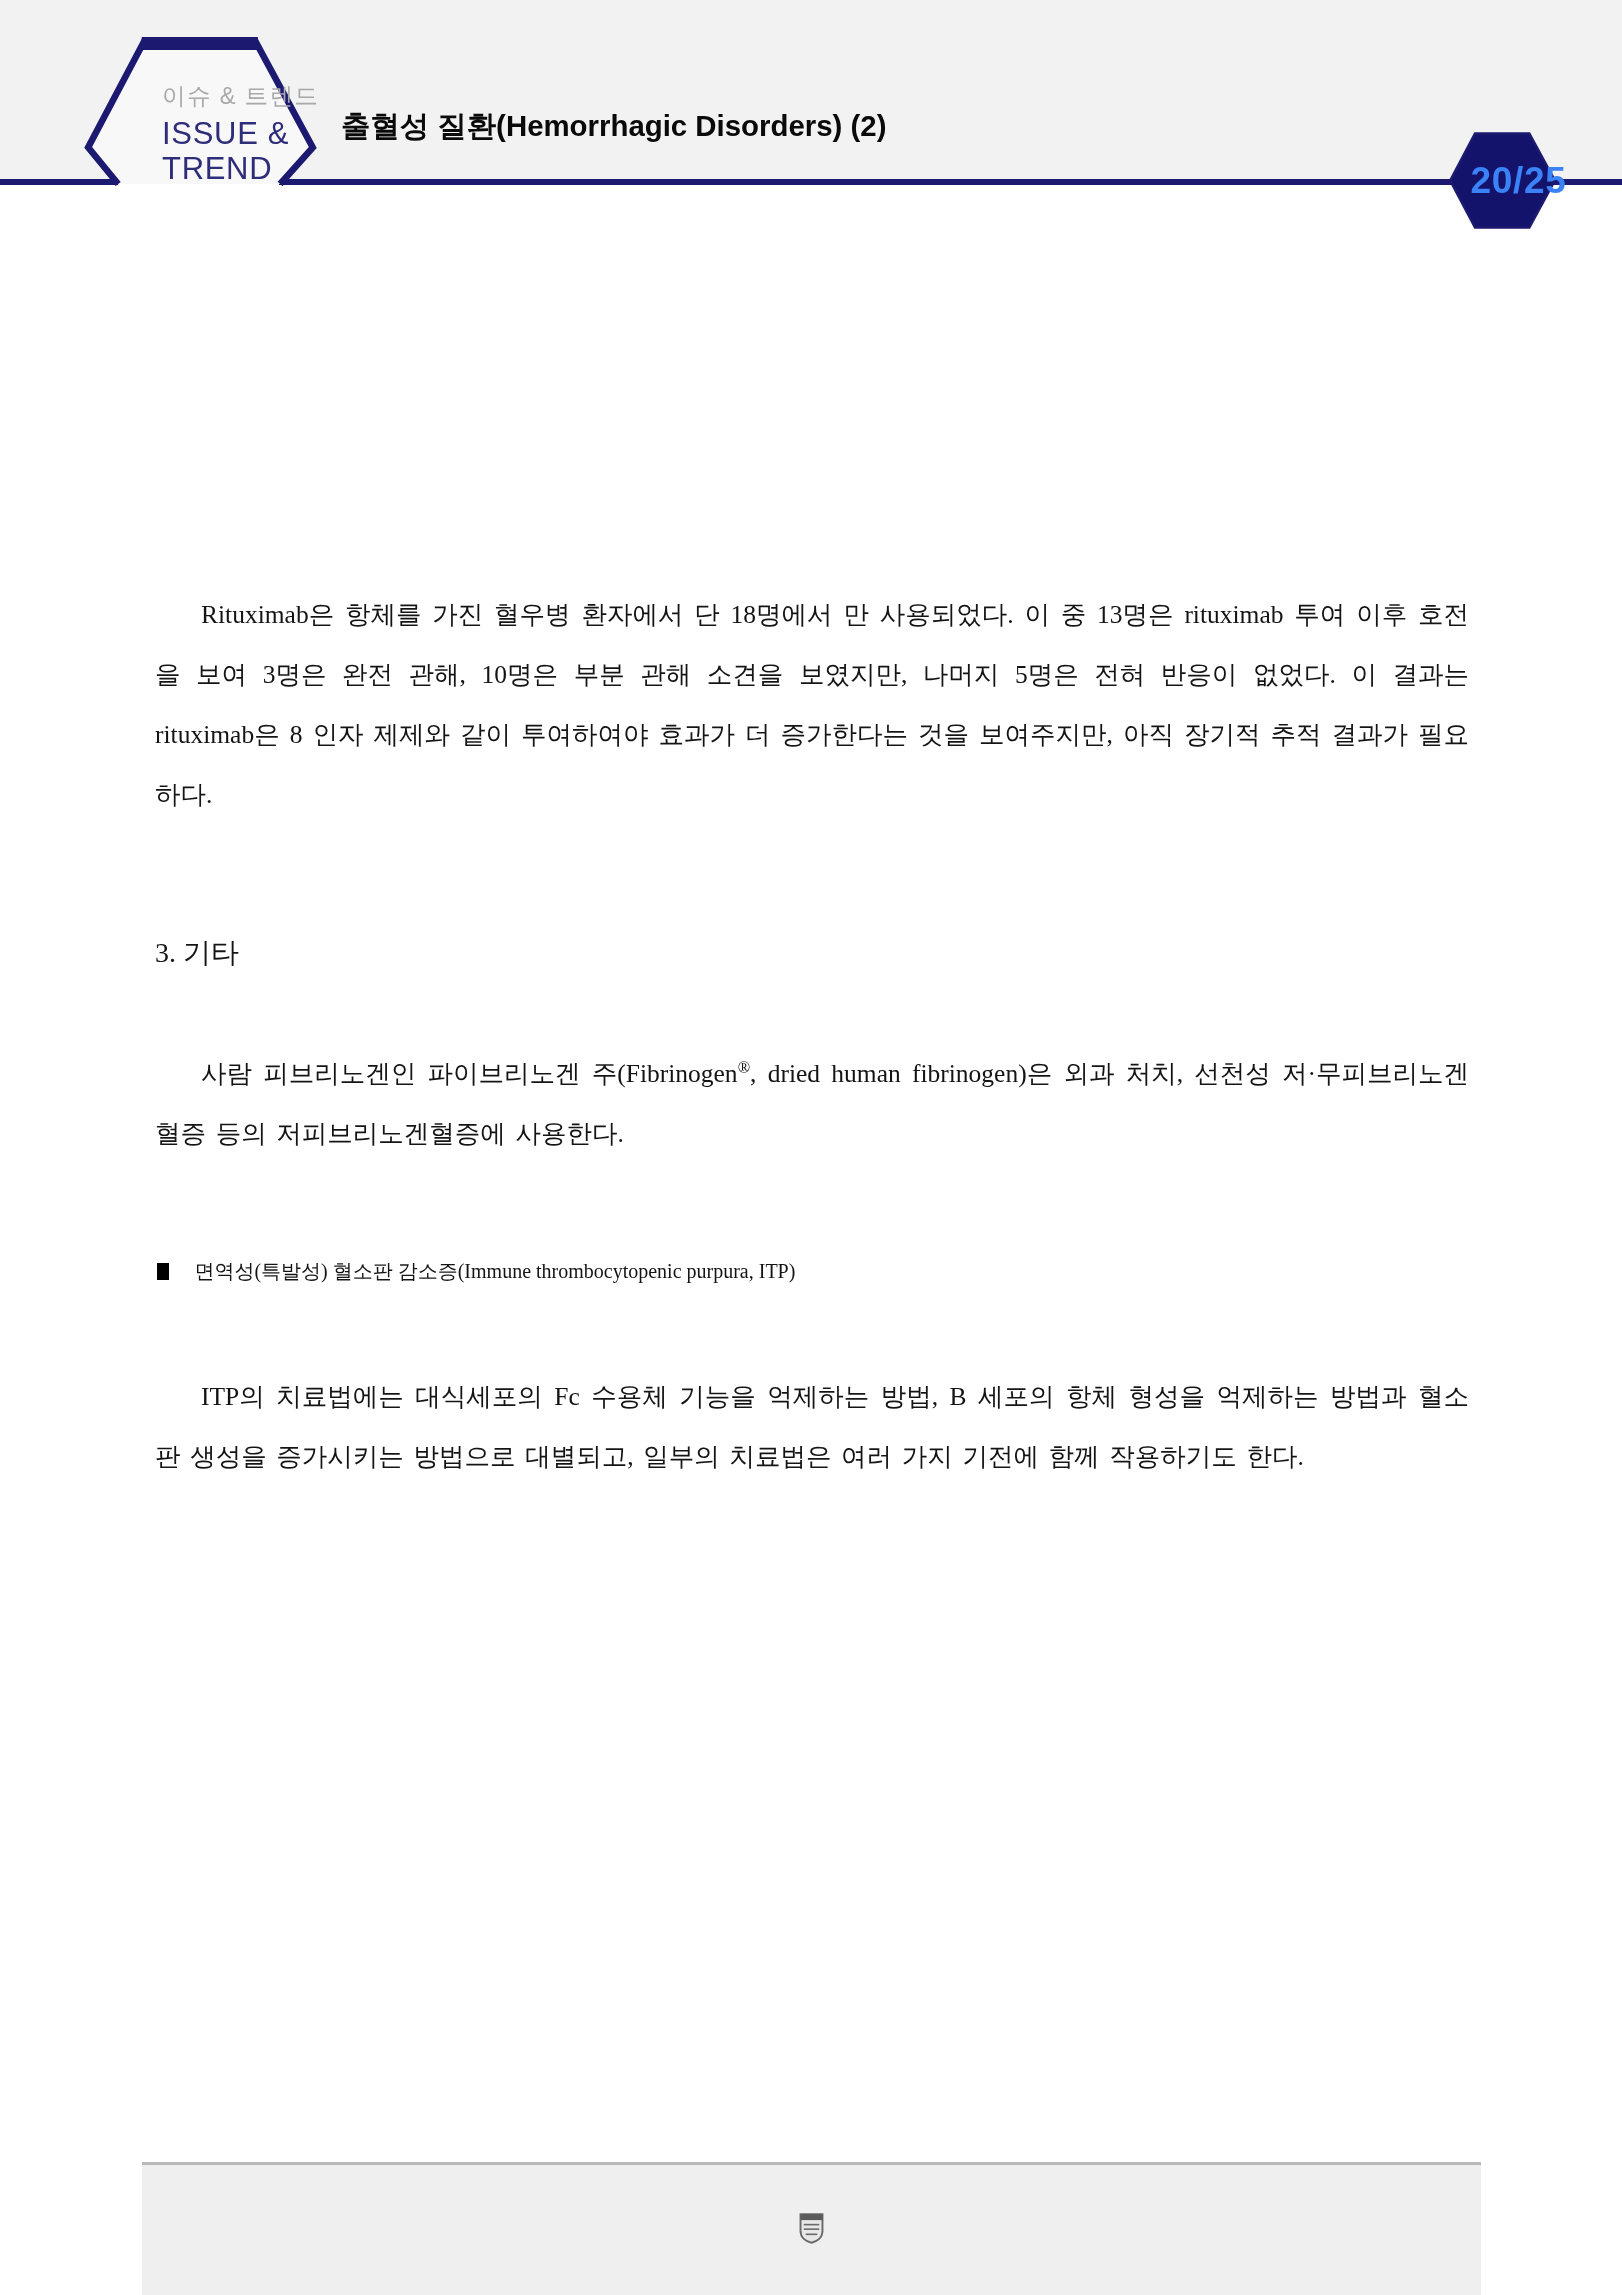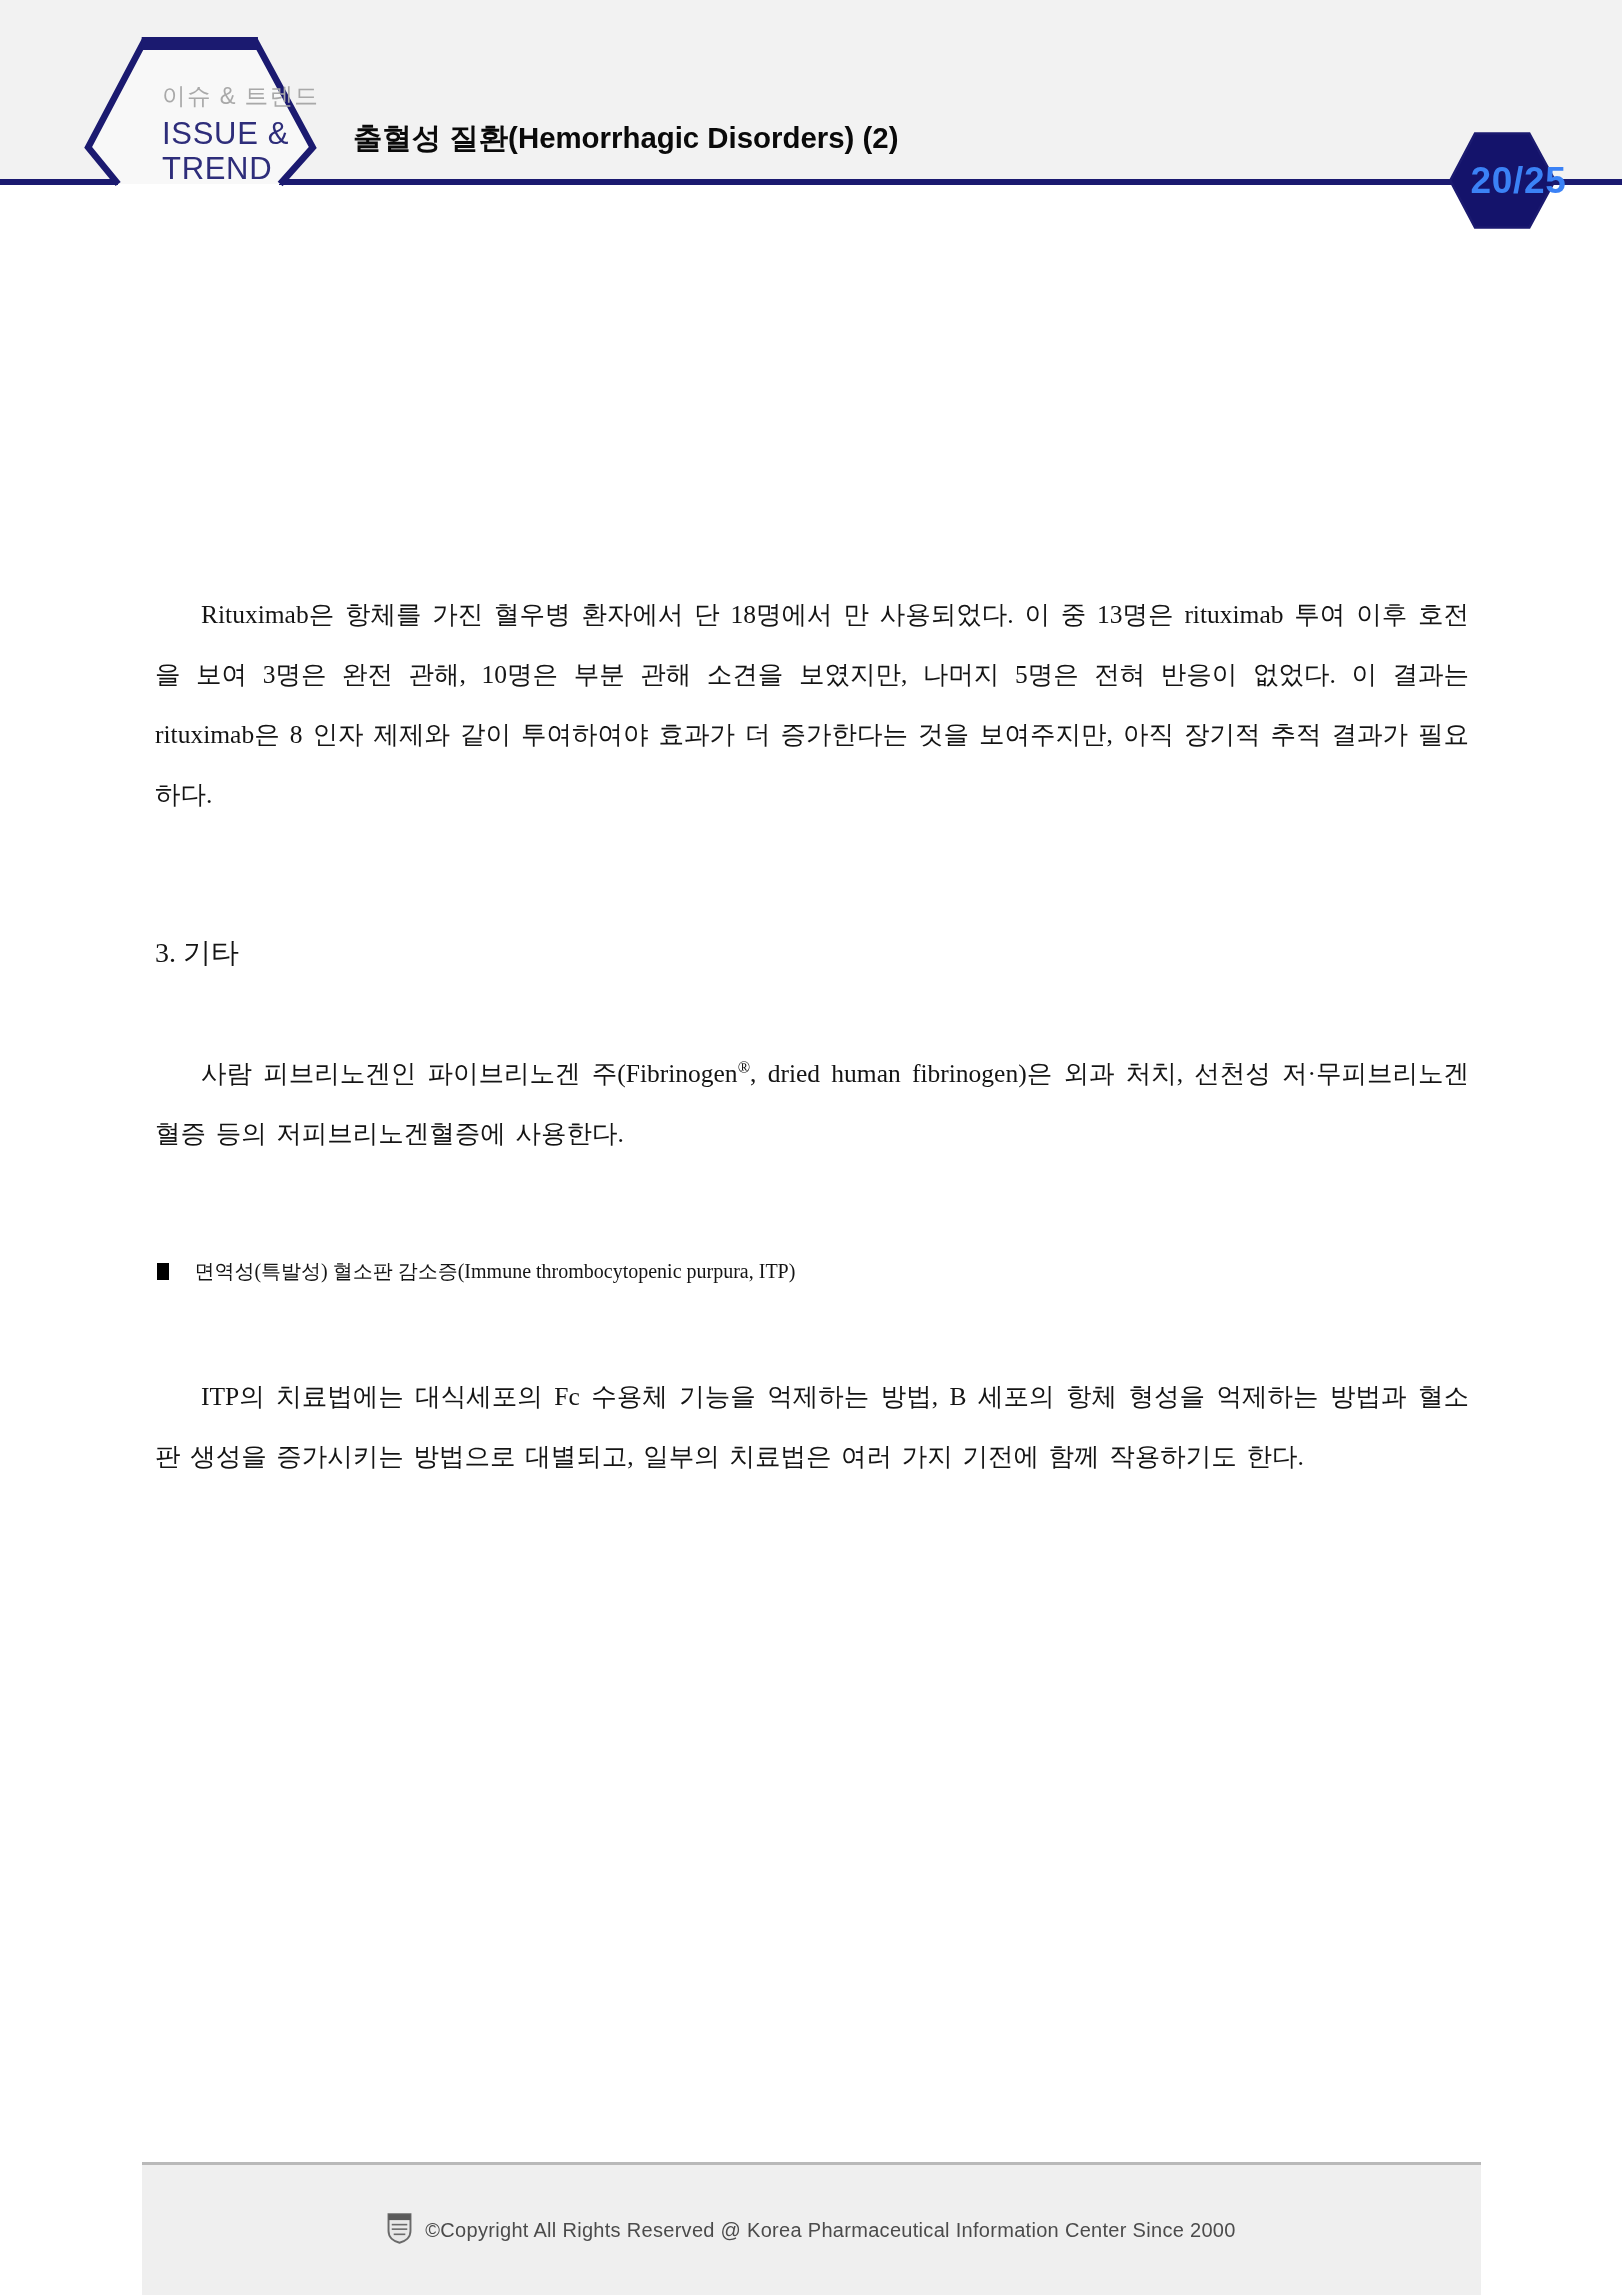--- a/index.html
+++ b/index.html
@@ -11,21 +11,21 @@
   .navy-line{position:absolute;top:179px;height:5.9px;background:#1b1a70;}
   .navy-line.seg-left{left:0;width:118px;}
   .navy-line.seg-right{left:279px;width:1343px;}
 
   .logo-hex{position:absolute;left:79px;top:33px;width:239px;height:157px;}
   .logo-text{position:absolute;left:132px;top:85px;line-height:1;z-index:3;
              font-family:"Liberation Sans","DejaVu Sans",sans-serif;margin-left:30px;}
   .logo-kr{font-size:23.6px;color:#a9a9a9;letter-spacing:1.3px;margin-bottom:9.2px;}
   .logo-en{font-size:31px;color:#2e2d7a;letter-spacing:0.7px;margin-bottom:3.9px;}
 
-  .doc-title{position:absolute;left:337px;top:107px;margin:16px;z-index:3;
+  .doc-title{position:absolute;left:337px;top:107px;margin:4px;z-index:3;
              font-family:"Liberation Sans","DejaVu Sans",sans-serif;
              font-size:29.4px;font-weight:600;color:#0a0a0a;letter-spacing:0;line-height:1;}
 
   .page-badge{position:absolute;left:1447px;top:130px;width:111px;height:101px;z-index:4;}
   .page-badge svg{position:absolute;left:0;top:0;}
   .page-badge .num{position:absolute;left:16px;top:0;width:111px;height:101px;
                    display:flex;align-items:center;justify-content:center;
                    font-family:"Liberation Sans","DejaVu Sans",sans-serif;
                    font-size:37px;font-weight:bold;color:#3b82f6;letter-spacing:0.7px;}
 
@@ -95,17 +95,16 @@
   <p class="para p4">ITP의 치료법에는 대식세포의 Fc 수용체 기능을 억제하는 방법, B 세포의 항체 형성을 억제하는 방법과 혈소판 생성을 증가시키는 방법으로 대별되고, 일부의 치료법은 여러 가지 기전에 함께 작용하기도 한다.</p>
 
   <div class="footer">
     <svg class="footer-icon" width="25" height="31" viewBox="0 0 38 48" xmlns="http://www.w3.org/2000/svg">
       <path d="M2 2 H36 V28 C36 38 28 44 19 46 C10 44 2 38 2 28 Z" fill="#e8e8e8" stroke="#6a6a6a" stroke-width="3"></path>
       <rect x="2" y="2" width="34" height="9" fill="#5a5a5a"></rect>
       <line x1="7" y1="18" x2="31" y2="18" stroke="#6a6a6a" stroke-width="2.5"></line>
       <line x1="7" y1="25" x2="31" y2="25" stroke="#6a6a6a" stroke-width="2.5"></line>
       <line x1="10" y1="33" x2="28" y2="33" stroke="#6a6a6a" stroke-width="2.5"></line>
     </svg>
-    <div class="footer-text">©Copyright All Rights Reserved @ Korea Pharmaceutical Information Center Since 2000</div>
   </div>
 
 </div>
 
 
 </body></html>

